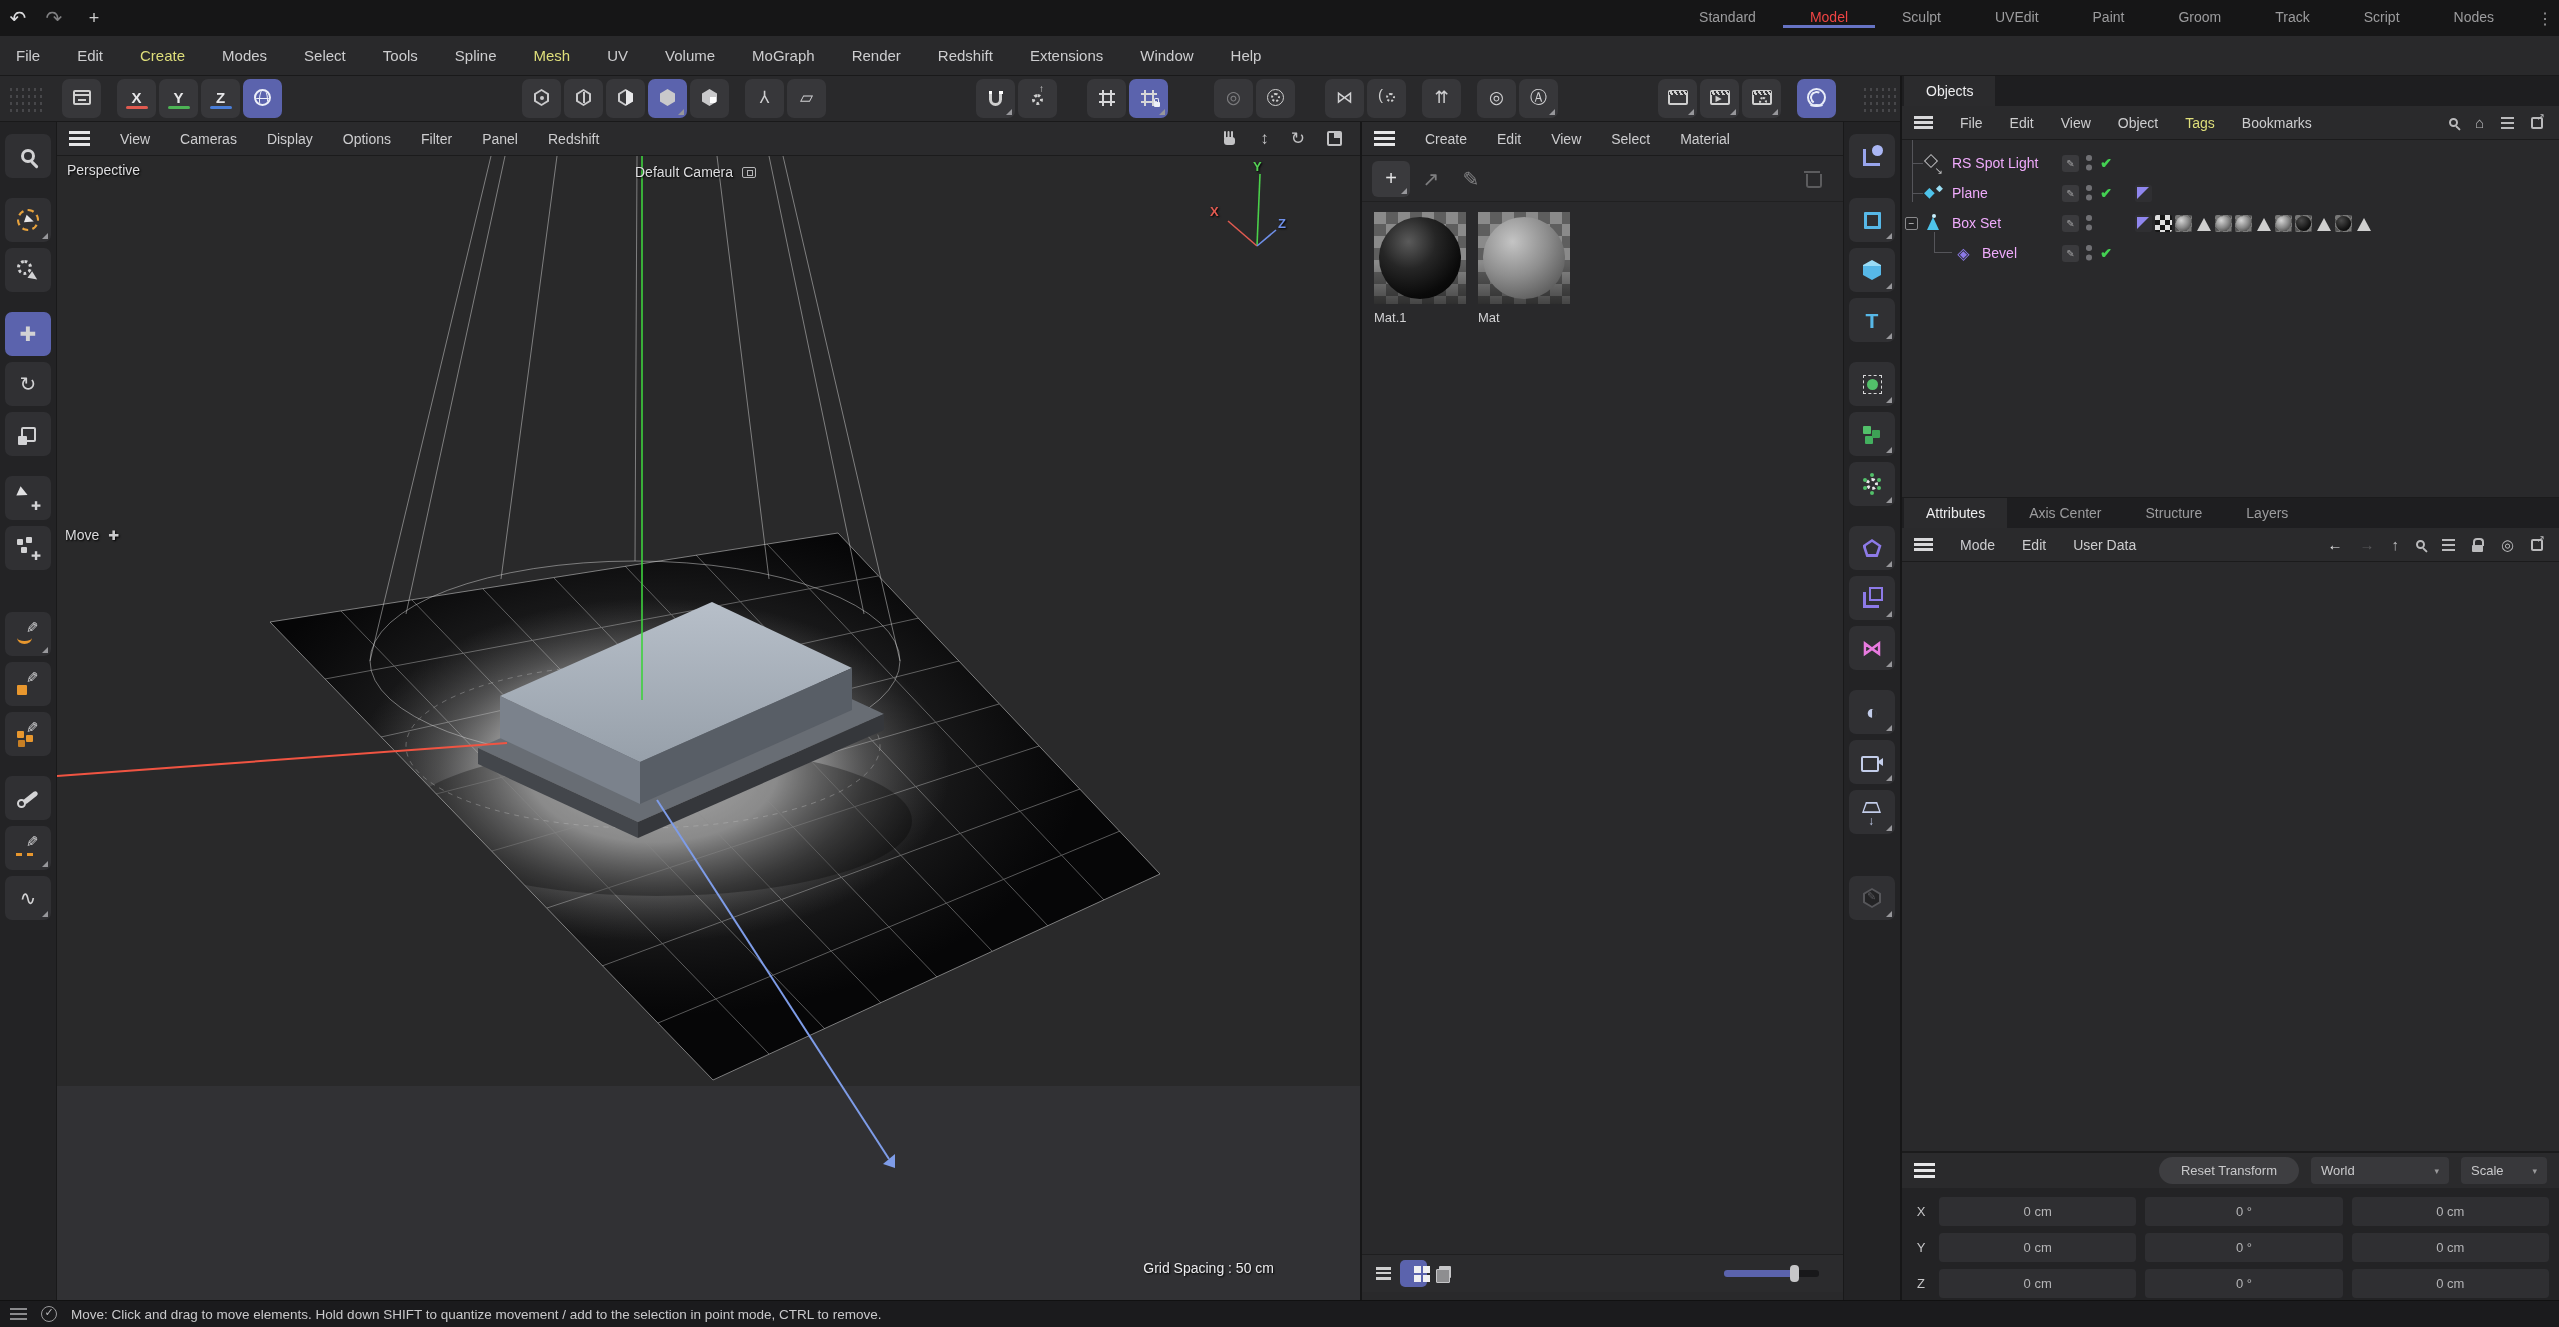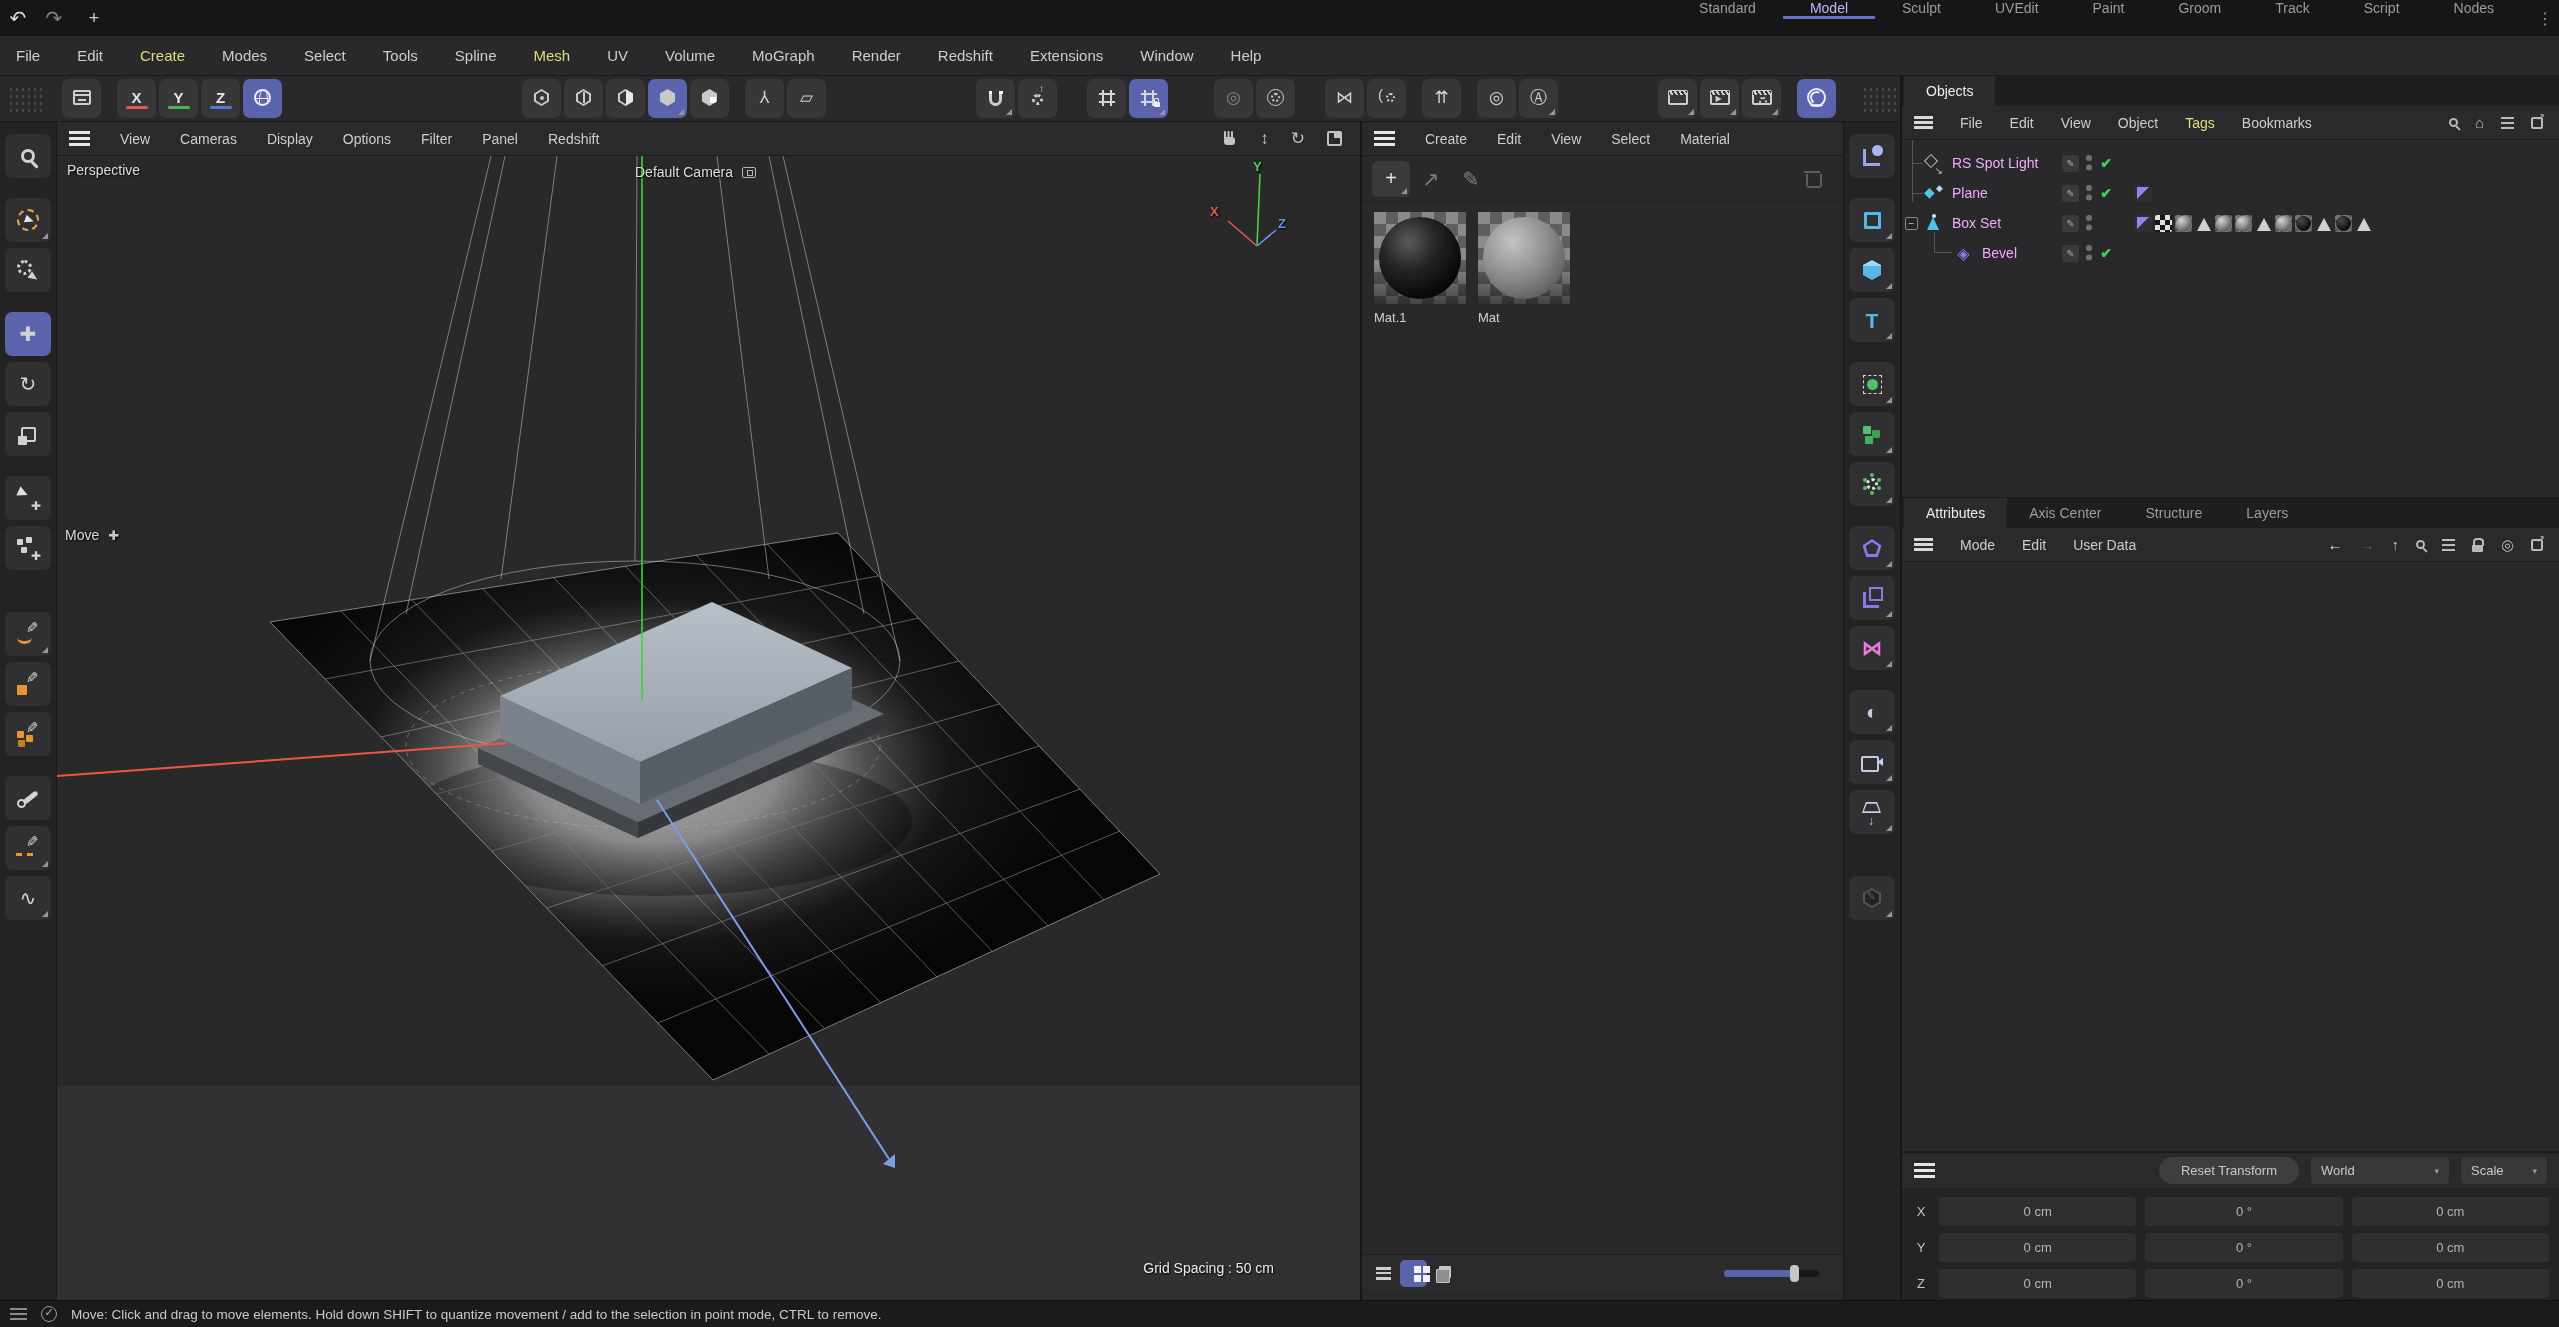--- a/index.html
+++ b/index.html
@@ -7,23 +7,23 @@
 #app{position:relative;width:2559px;height:1327px;background:#1c1c1e;font-family:"Liberation Sans",sans-serif;color:#c6c6c8;overflow:hidden;font-size:14px}
 
 .titlebar{position:absolute;left:0;top:0;width:2559px;height:36px;background:#161617;display:flex;align-items:stretch}
 .histbtn{width:36px;display:flex;align-items:center;justify-content:center;font-size:20px;color:#dcdcde}
 .histbtn.dim{color:#808082}
 .doc-tabs{display:flex;margin-left:12px}
 .doc-tab{display:flex;align-items:center;gap:16px;padding:0 20px;font-size:14px;color:#9c9c9e;cursor:default}
 .doc-tab.active{background:#2a2a2c;color:#f0f0f0}
 .doc-tab-close{color:#cfcfcf;font-size:15px}
 .new-tab{width:44px;display:flex;align-items:center;justify-content:center;font-size:18px;color:#cfcfcf}
-.layouts{margin-left:auto;display:flex;align-items:flex-start;margin-right:10px}
+.layouts{margin-left:auto;display:flex;align-items:center;margin-right:10px}
 .layout-tab{padding:0 27px;display:flex;align-items:center;font-size:14px;color:#9c9c9e;border-bottom:3px solid transparent}
-.layout-tab.active{color:#c4b5fd;border-bottom-color:#6673c4}
+.layout-tab.active{color:#ef4444;border-bottom-color:#6673c4}
 .overflow-btn{width:28px;display:flex;align-items:center;justify-content:center;color:#9c9c9e;font-size:16px}
 
 .menubar{position:absolute;left:0;top:36px;width:2559px;height:40px;background:#29292b;border-bottom:1px solid #19191a;display:flex;align-items:center;gap:37px;padding-left:16px;font-size:15px}
 .menu-item{color:#cdcdcf}.menu-item.hl{color:#dede7a}
 
 .toolbar{position:absolute;left:0;top:76px;width:1900px;height:46px;background:#29292b;border-bottom:1px solid #19191a;display:flex;align-items:center;padding-left:8px}
 .grip{width:38px;height:26px;background-image:radial-gradient(#47474a 1.3px,transparent 1.4px);background-size:6px 7px;flex:none}
 .tbtn{position:relative;width:39px;height:39px;margin-left:3px;background:#37373a;border-radius:7px;display:flex;flex-direction:column;align-items:center;justify-content:center;flex:none;gap:2px}
 .tbtn.sel{background:#5b63ad}
 .tbtn.dim .tico{opacity:.45}

